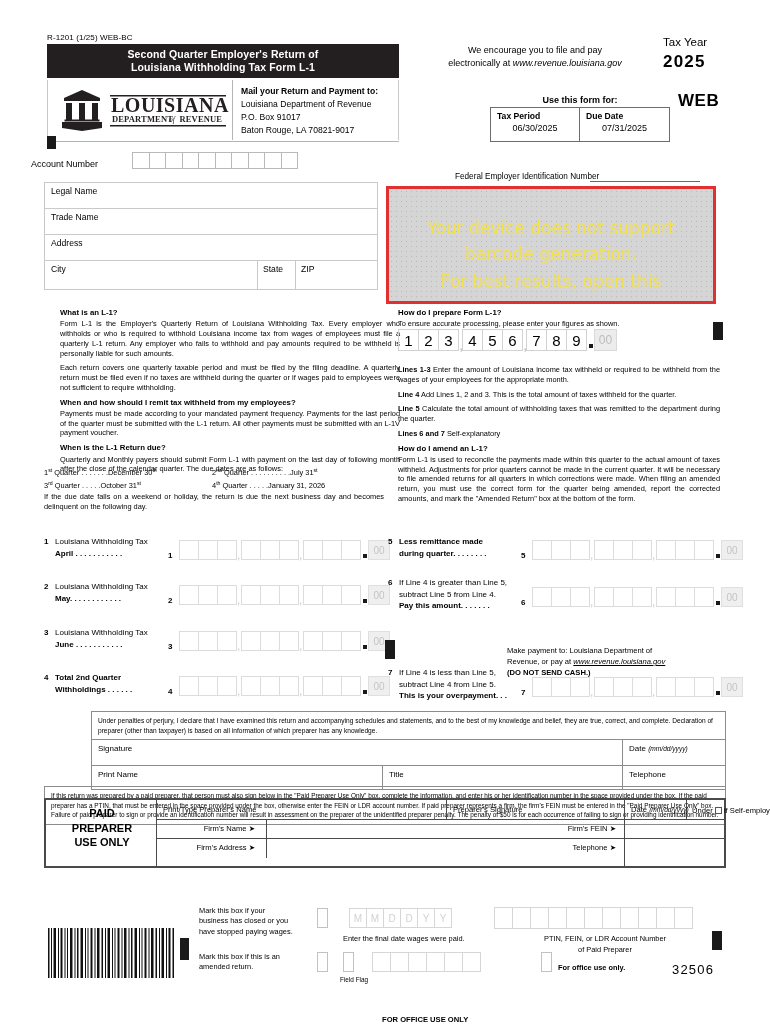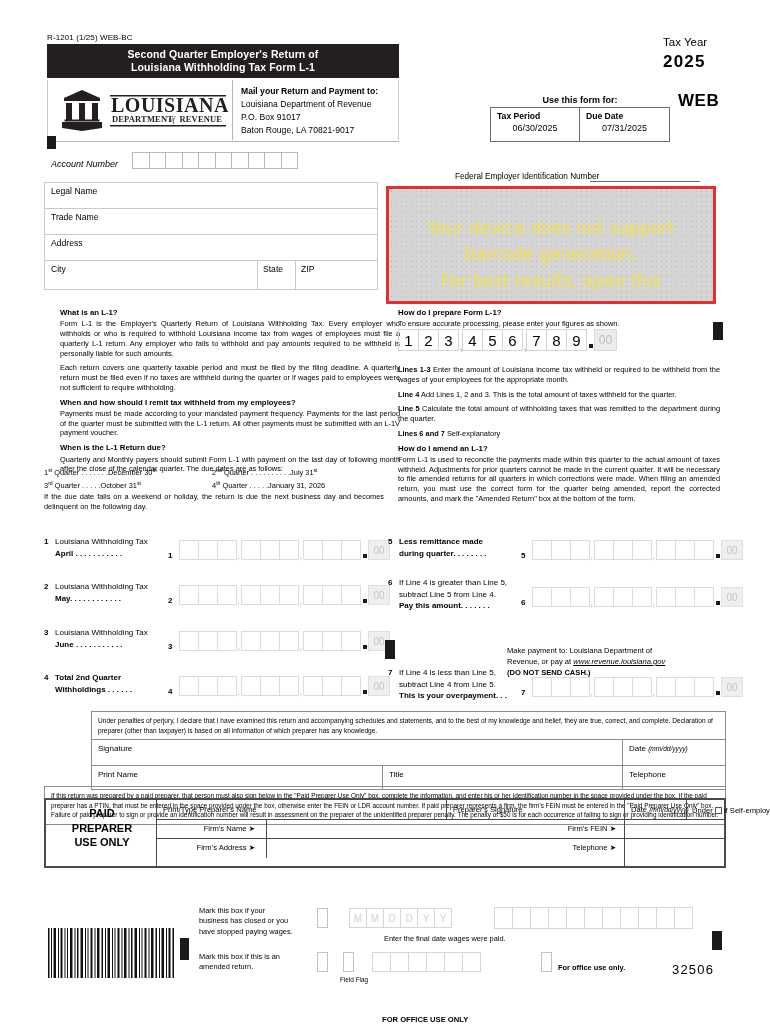--- a/index.html
+++ b/index.html
@@ -42,21 +42,21 @@
   
   #logobox { position:absolute; left:47px; top:80px; width:352px; height:60px; border-left:1px solid #c9c9c9; border-right:1px solid #c9c9c9; }
   #logo { position:absolute; left:10px; top:8px; width:175px; height:44px; }
   #mailsep { position:absolute; left:184px; top:0px; width:1px; height:60px; background:#b4b4b4; }
   #mailblock { position:absolute; left:193px; top:5px; width:160px; font-size:8.6px; line-height:1.5; }
   #mailblock .hd { font-weight:bold; }
   #hrule { position:absolute; left:47px; top:141px; width:352px; height:1px; background:#b4b4b4; }
 
   
   #acctmark { position:absolute; left:47px; top:136px; width:9px; height:13px; background:#1a1a1a; }
-  #acctlabel { position:absolute; left:51px; top:159px; font-size:9px;font-style:italic; }
+  #acctlabel { position:absolute; left:31px; top:159px; font-size:9px; }
   #acctcells { position:absolute; left:133px; top:152px; display:flex; }
   #acctcells span { width:17.5px; height:17px; border:1px solid #b9b9b9; margin-left:-1px; }
 
   
   #nametable { position:absolute; left:44px; top:182px; width:334px; height:108px; }
   .nrow { position:absolute; left:0; width:334px; border:1px solid #c9c9c9; }
   .nrow .lbl { position:absolute; left:6px; top:3px; font-size:8.6px; }
   #nr1 { top:0px; height:27px; }
   #nr2 { top:26px; height:27px; }
   #nr3 { top:52px; height:27px; }
@@ -168,20 +168,24 @@
 
 <div class="page">
 
   <div id="formcode">R-1201 (1/25) WEB-BC</div>
 
   <div id="titlebar">
     <div>Second Quarter Employer's Return of</div>
     <div>Louisiana Withholding Tax Form L-1</div>
   </div>
 
+  <div id="encourage">
+    <div>We encourage you to file and pay</div>
+    <div><span>electronically at </span><span class="i">www.revenue.louisiana.gov</span></div>
+  </div>
   <div id="taxyearlabel">Tax Year</div>
   <div id="taxyearval">2025</div>
   <div id="webtag">WEB</div>
 
   <div id="logobox">
     <svg id="logo" viewBox="0 0 350 88">
       <g fill="#231f20">
         <path d="M12 20 L48 4 L84 20 L84 26 L12 26 Z"></path>
         <rect x="16" y="30" width="12" height="34"></rect>
         <rect x="42" y="30" width="12" height="34"></rect>
@@ -591,34 +595,37 @@
   <div class="chkbox" style="left:317px; top:952px;"></div>
 
   <div class="mmddyy" style="left:350px; top:908px;">
     <span>M</span>
     <span>M</span>
     <span>D</span>
     <span>D</span>
     <span>Y</span>
     <span>Y</span>
   </div>
-  <div class="ftxt" style="left:343px; top:934px;margin-left:41px;">Enter the final date wages were paid.</div>
+  <div class="ftxt" style="left:343px; top:934px;">Enter the final date wages were paid.</div>
 
   <div class="ptin" style="left:495px; top:907px;">
     <span></span>
       <span></span>
       <span></span>
       <span></span>
       <span></span>
       <span></span>
       <span></span>
       <span></span>
       <span></span>
       <span></span>
       <span></span>
+  </div>
+  <div class="ftxt ctr" style="left:490px; top:934px; width:230px; line-height:1.45;">
+    <span>PTIN, FEIN, or LDR Account Number</span><br><span>of Paid Preparer</span>
   </div>
 
   <div class="chkbox" style="left:343px; top:952px;"></div>
   <div class="foffice" style="left:373px; top:952px;">
     <span></span>
       <span></span>
       <span></span>
       <span></span>
       <span></span>
       <span></span>

